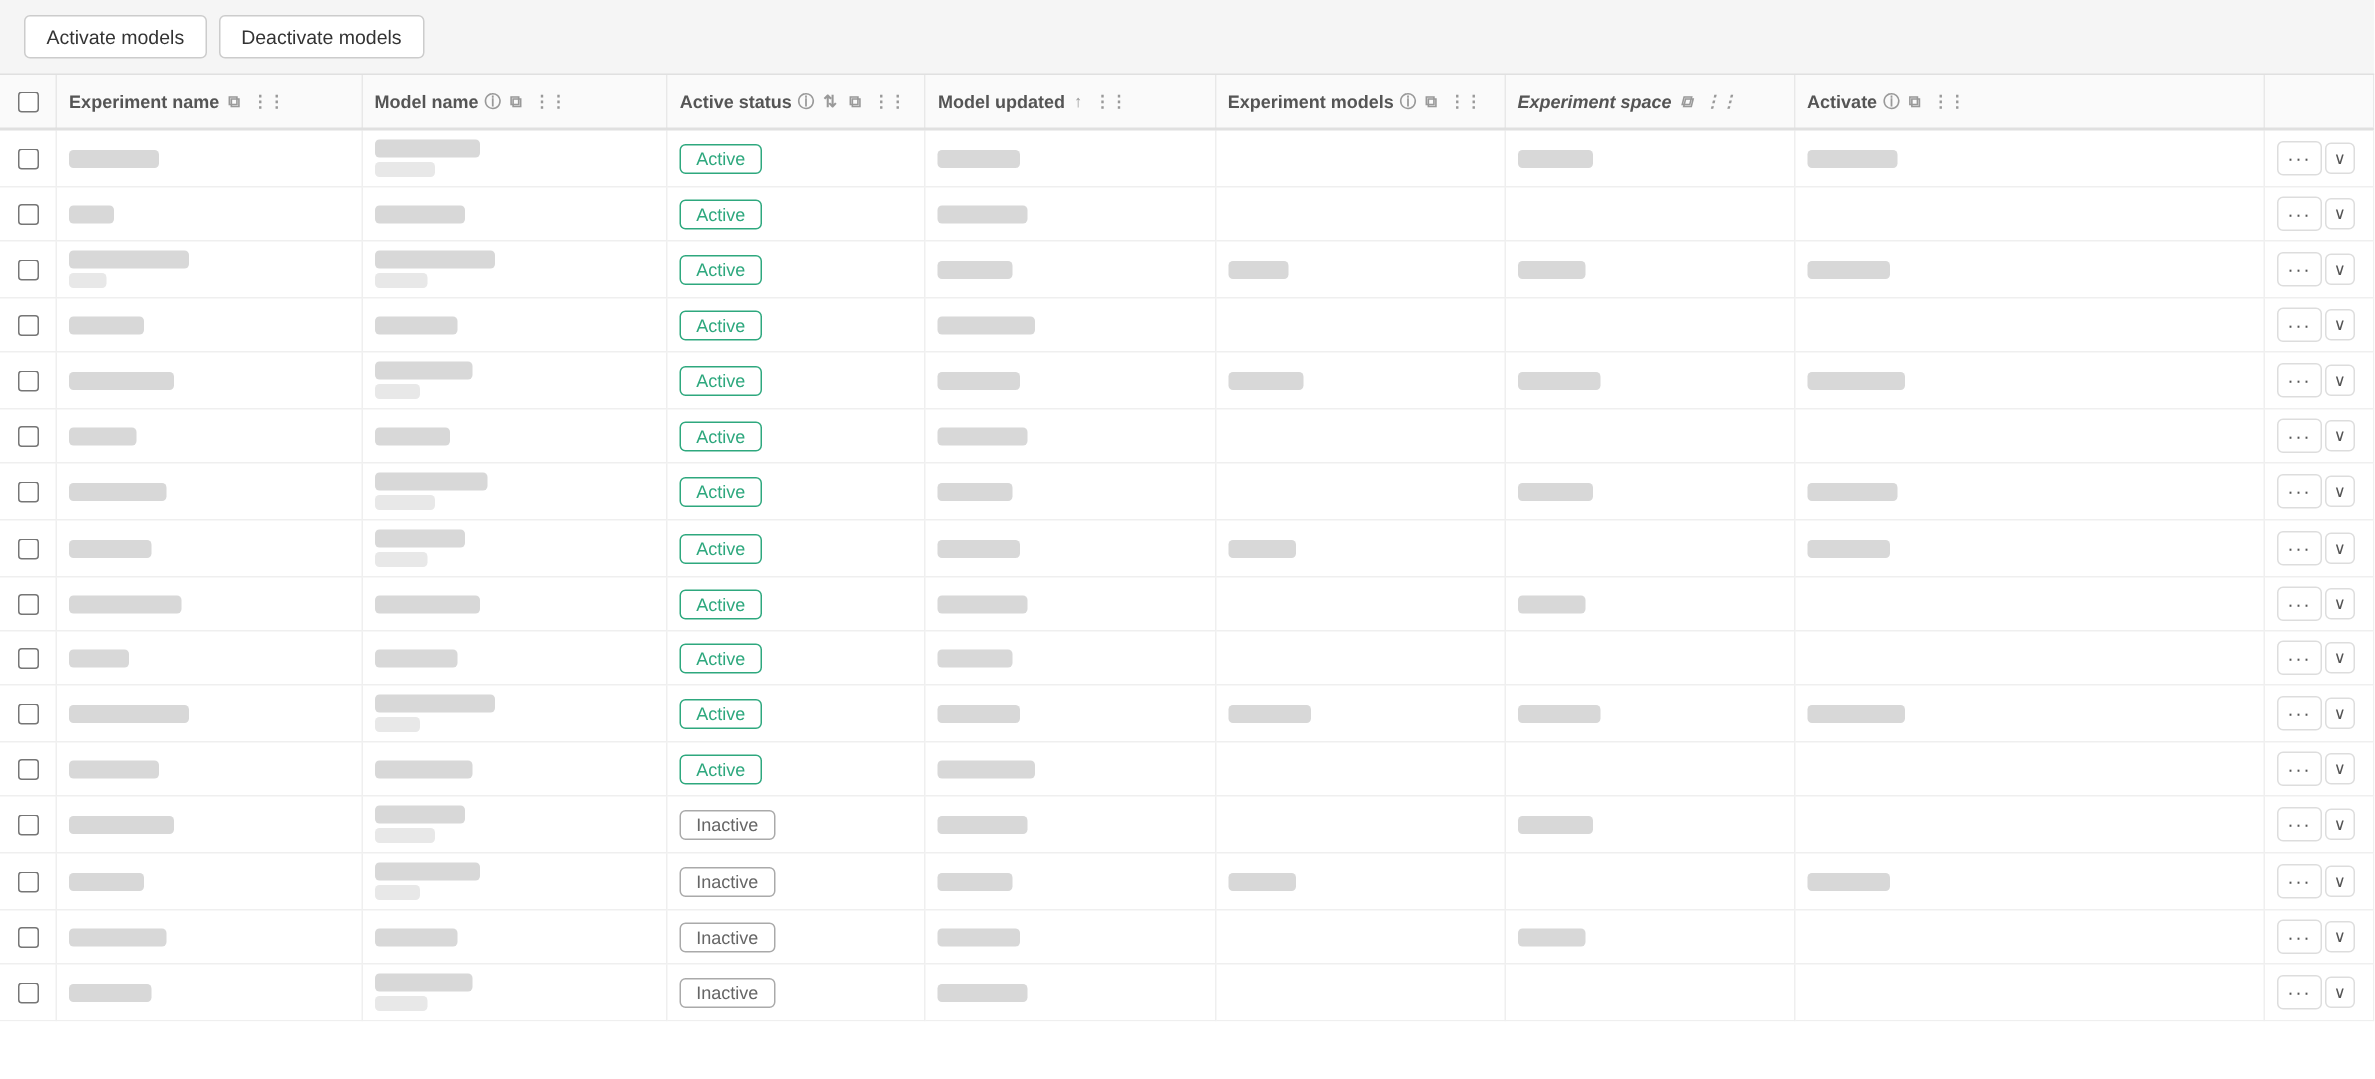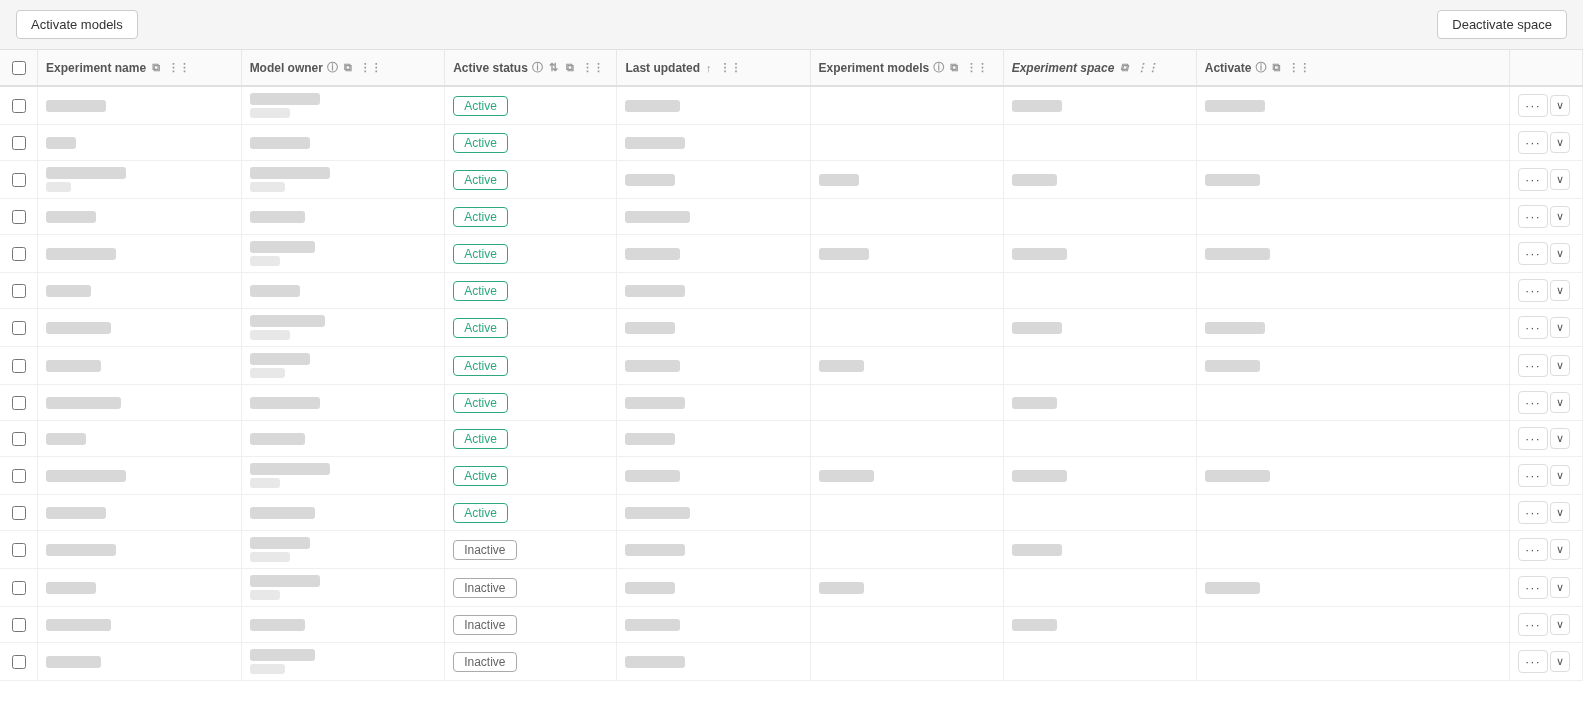--- a/index.html
+++ b/index.html
@@ -1,20 +1,20 @@
 <!DOCTYPE html>
 <html><head>
   <meta charset="utf-8">
   <style>
     * { box-sizing: border-box; margin: 0; padding: 0; }
     body { font-family: -apple-system, BlinkMacSystemFont, 'Segoe UI', sans-serif; font-size: 13px; background: #fff; color: #333; }
 
     .top-bar {
       display: flex;
-      justify-content: space-between;
+      justify-content: flex-start;
       padding: 10px 16px;
       background: #f5f5f5;
       border-bottom: 1px solid #e0e0e0;
       gap: 8px;
     }
 
     .top-btn {
       padding: 6px 14px;
       border: 1px solid #ccc;
       background: #fff;
@@ -160,59 +160,59 @@
     .sort-icon { color: #777; font-size: 10px; }
     .info-icon { color: #999; font-size: 11px; cursor: default; }
     .filter-icon { color: #999; font-size: 11px; cursor: pointer; }
     .resize-handle { color: #ccc; font-size: 11px; cursor: col-resize; }
   </style>
 </head>
 <body>
 
 <div class="top-bar">
   <button class="top-btn">Activate models</button>
-  <button class="top-btn">Deactivate space</button>
+  <button class="top-btn">Deactivate models</button>
 </div>
 
 <div class="table-container">
   <table>
     <thead>
       <tr>
         <th class="col-check">
           <div class="checkbox-cell">
             <input type="checkbox" style="">
           </div>
         </th>
         <th class="col-experiment">
           <div class="th-inner">
             <span>Experiment name</span>
             <span class="filter-icon icon-btn">⧉</span>
             <span class="resize-handle icon-btn">⋮⋮</span>
           </div>
         </th>
         <th class="col-model">
           <div class="th-inner">
-            <span>Model owner</span>
+            <span>Model name</span>
             <span class="info-icon">ⓘ</span>
             <span class="filter-icon icon-btn">⧉</span>
             <span class="resize-handle icon-btn">⋮⋮</span>
           </div>
         </th>
         <th class="col-status">
           <div class="th-inner">
             <span>Active status</span>
             <span class="info-icon">ⓘ</span>
             <span class="sort-icon icon-btn">⇅</span>
             <span class="filter-icon icon-btn">⧉</span>
             <span class="resize-handle icon-btn">⋮⋮</span>
           </div>
         </th>
         <th class="col-updated">
           <div class="th-inner">
-            <span>Last updated</span>
+            <span>Model updated</span>
             <span class="sort-icon icon-btn">↑</span>
             <span class="resize-handle icon-btn">⋮⋮</span>
           </div>
         </th>
         <th class="col-owner">
           <div class="th-inner">
             <span>Experiment models</span>
             <span class="info-icon">ⓘ</span>
             <span class="filter-icon icon-btn">⧉</span>
             <span class="resize-handle icon-btn">⋮⋮</span>

